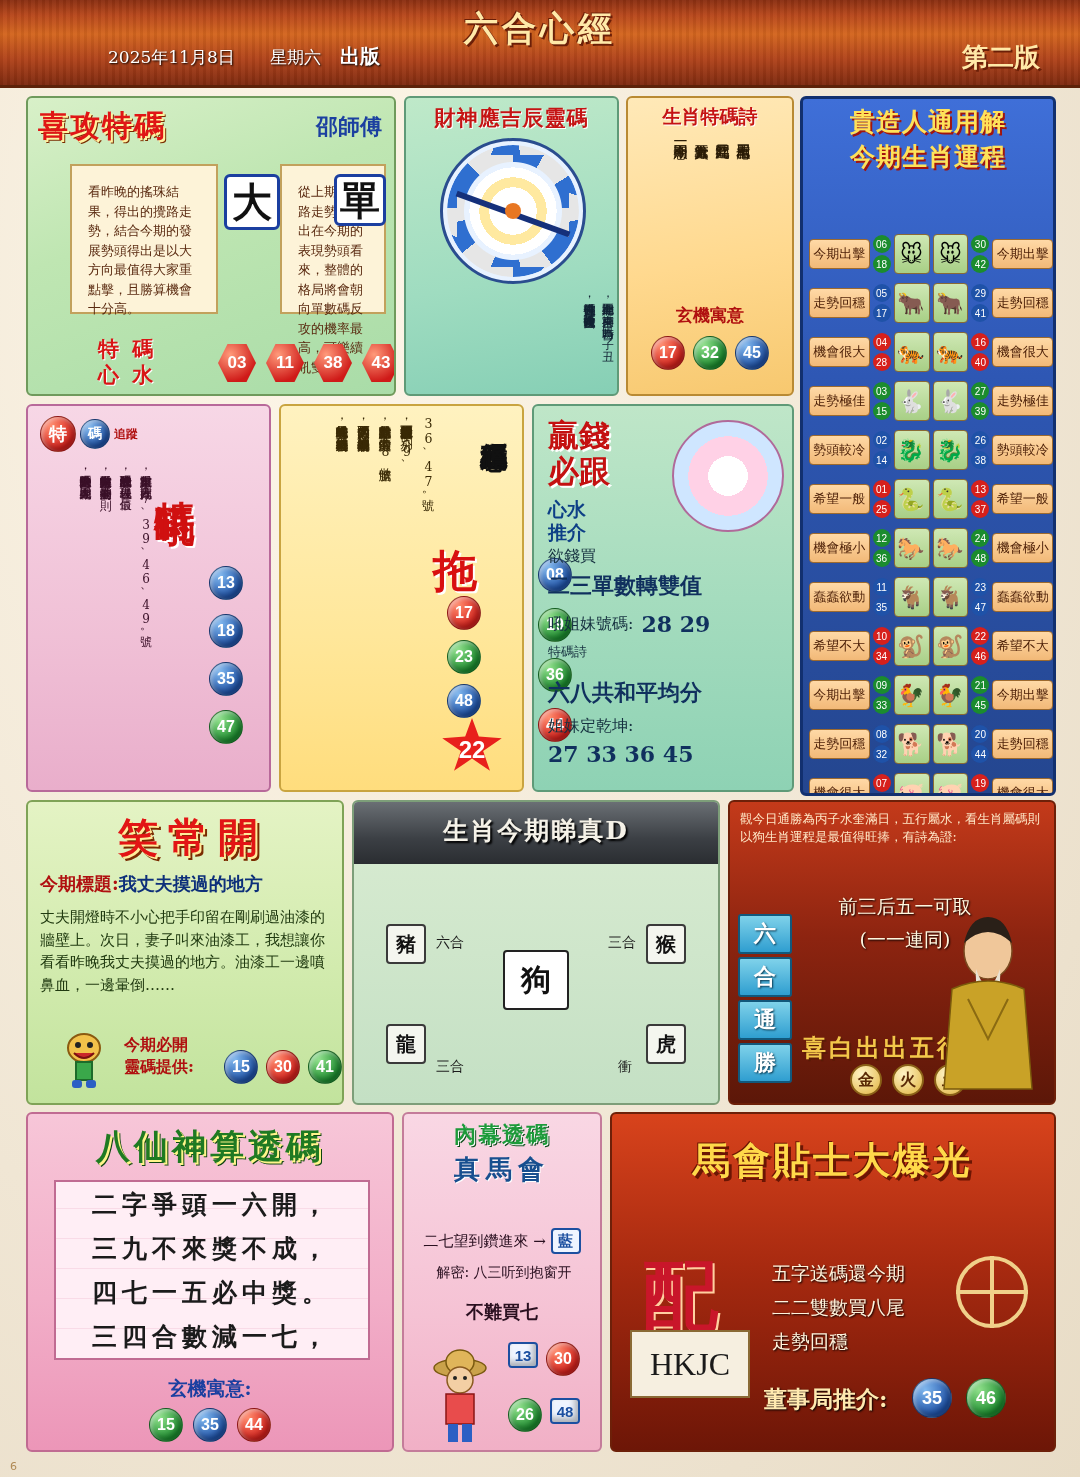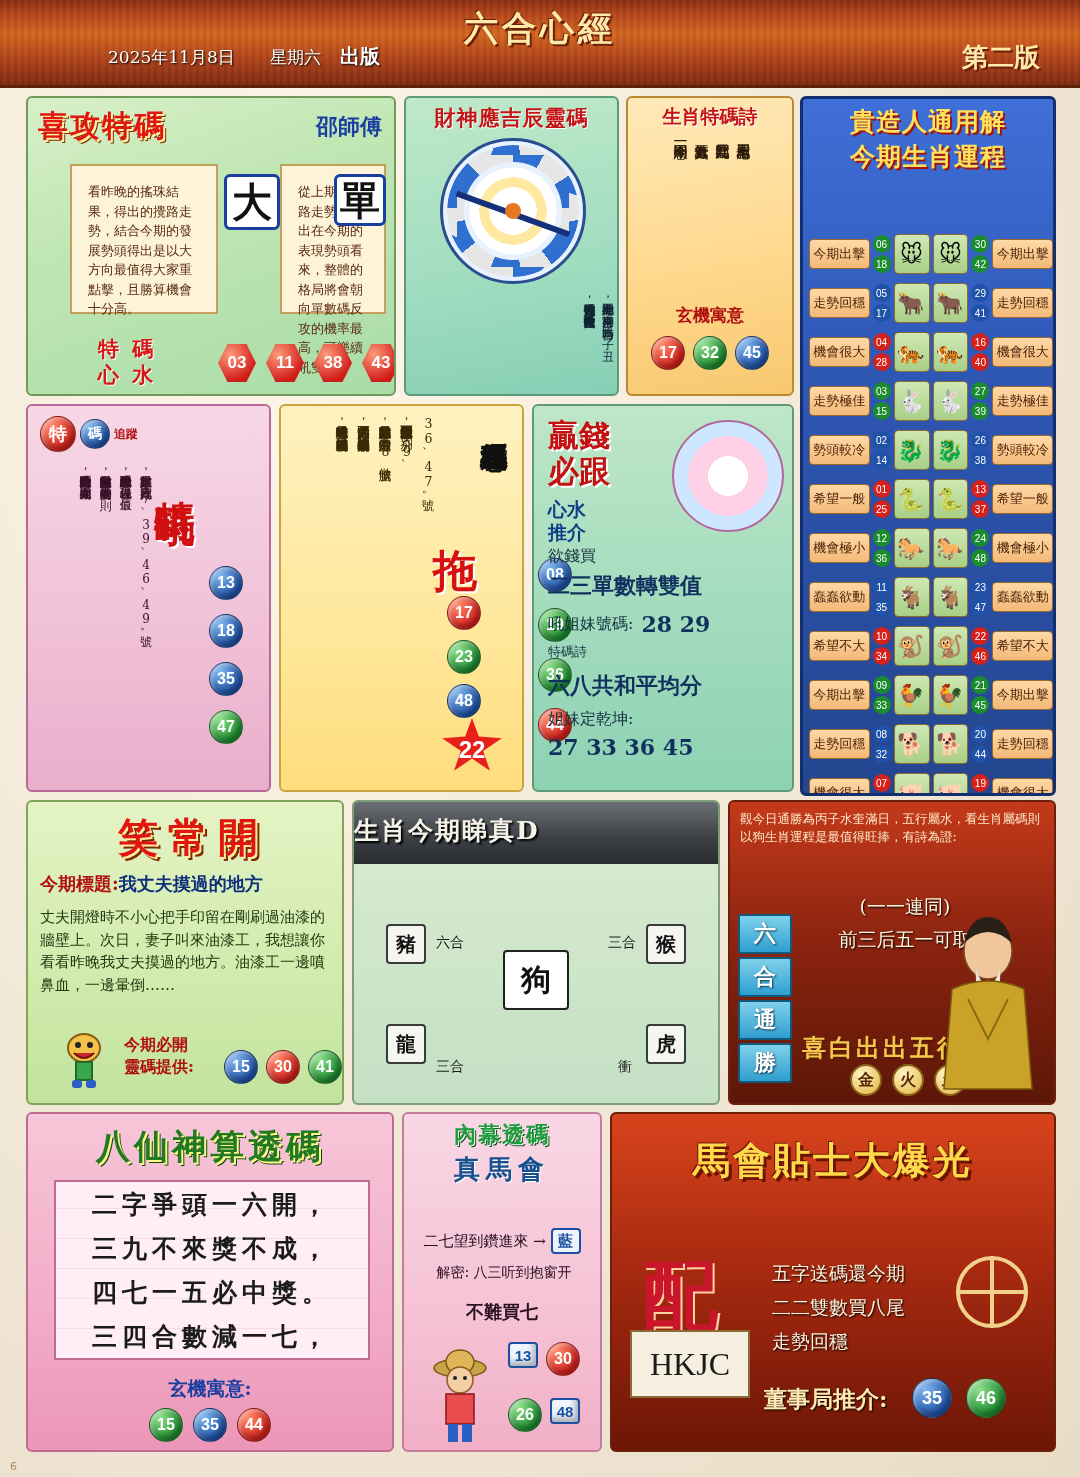--- a/index.html
+++ b/index.html
@@ -239,21 +239,21 @@
                 font-size:16px; font-weight:bold; color:#b01010; line-height:1.35; }
   #p8 .fballs{ position:absolute; left:196px; top:248px; display:flex; gap:8px; }
   .mascot{ position:absolute; left:26px; top:228px; width:60px; height:64px; }
 
   
   #p9{ left:352px; top:800px; width:368px; height:305px;
        background:linear-gradient(180deg,#d9ecd2,#cfe6cb 50%,#c4e0c4);
        border:2px solid #7d9e79; }
   #p9 .band{ position:absolute; left:0; top:0; width:100%; height:62px;
              background:linear-gradient(180deg,#6a6f74,#3b3f44 60%,#2a2d31); }
-  #p9 .band .t{ position:absolute; left:0; top:12px; width:100%; text-align:left;
+  #p9 .band .t{ position:absolute; left:0; top:12px; width:100%; text-align:center;
                 font-family:"DejaVu Serif","Liberation Serif",serif; font-size:25px; font-weight:bold;
                 color:#f5f2e8; text-shadow:2px 2px 2px #000; letter-spacing:2px; }
   .zbox{ position:absolute; width:40px; height:40px; border:2px solid #3a3a3a; border-radius:4px;
          background:#f4f6ef; display:flex; align-items:center; justify-content:center;
          font-family:"DejaVu Serif","Liberation Serif",serif; font-size:20px; font-weight:bold; color:#111; }
   .zrel{ position:absolute; font-family:"DejaVu Serif","Liberation Serif",serif; font-size:14px; color:#1b1b1b; }
   #p9 .center{ position:absolute; left:50%; top:148px; transform:translateX(-50%);
                width:66px; height:60px; border:2px solid #222; border-radius:4px; background:#fff;
                display:flex; align-items:center; justify-content:center;
                font-family:"DejaVu Serif","Liberation Serif",serif; font-size:30px; font-weight:bold; color:#111; }
@@ -643,21 +643,21 @@
       <span class="ball green">36</span>
       <span class="ball red">44</span>
     </div>
     <div class="body">
       <div class="lbl" style="margin-bottom:4px;">欲錢買</div>
       <div class="big" style="margin-bottom:10px;">二三單數轉雙值</div>
       <div class="row">
         <span class="lbl">吼姐妹號碼:</span>
         <span class="big">28 29</span>
       </div>
-      <div style="font-size:13px;margin-bottom:10px;">特碼詩</div>
+      <div style="font-size:13px;margin-bottom:17px;">特碼詩</div>
       <div class="big" style="margin-bottom:8px;">六八共和平均分</div>
       <div style="font-size:16px;margin-bottom:4px;">姐妹定乾坤:</div>
       <div class="big">27 33 36 45</div>
     </div>
   </div>
 
   <div class="panel" id="p8">
     <div class="t">笑常開</div>
     <div class="sub">
       <span>今期標題:</span><b>我丈夫摸過的地方</b>
@@ -700,22 +700,22 @@
 
   <div class="panel" id="p10">
     <div class="note">觀今日通勝為丙子水奎滿日，五行屬水，看生肖屬碼則以狗生肖運程是最值得旺捧，有詩為證:</div>
     <div class="vstamp">
       <div>六</div>
       <div>合</div>
       <div>通</div>
       <div>勝</div>
     </div>
     <div class="lines">
+      <div>前三后五一可取</div>
       <div>(一一連同)</div>
-      <div>前三后五一可取</div>
     </div>
     <div class="gold">喜白出出五行</div>
     <div class="elems">
       <span class="elem">金</span>
       <span class="elem">火</span>
       <span class="elem">土</span>
     </div>
     <svg class="sage" viewBox="0 0 120 190">
       <ellipse cx="60" cy="42" rx="24" ry="28" fill="#f0c79a" stroke="#7a4a20" stroke-width="1.5"></ellipse>
       <path d="M36 34 q24 -22 48 0 q-6 -26 -24 -26 q-18 0 -24 26z" fill="#2a2018"></path>

